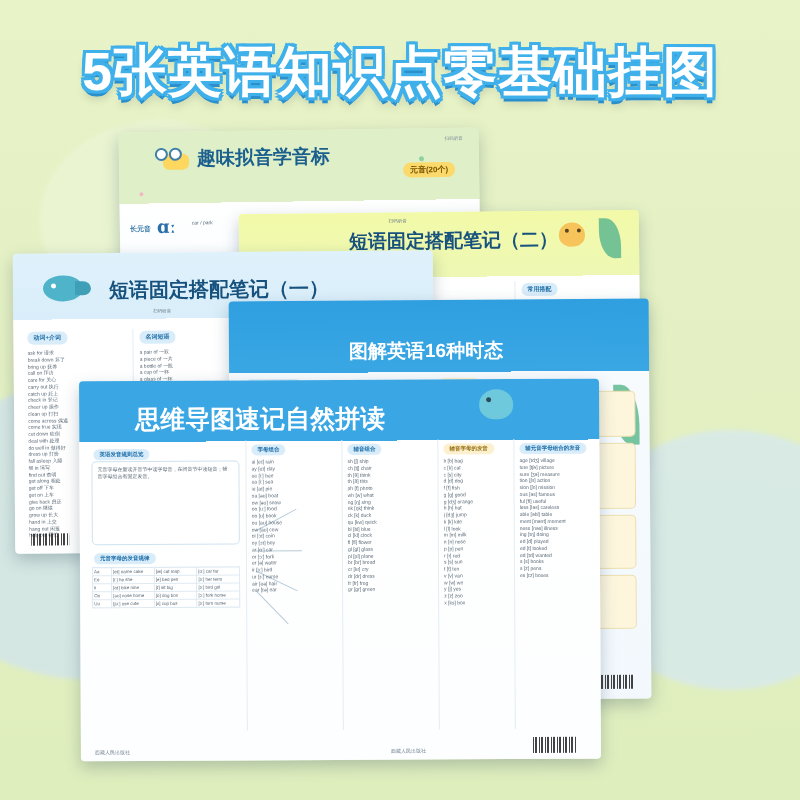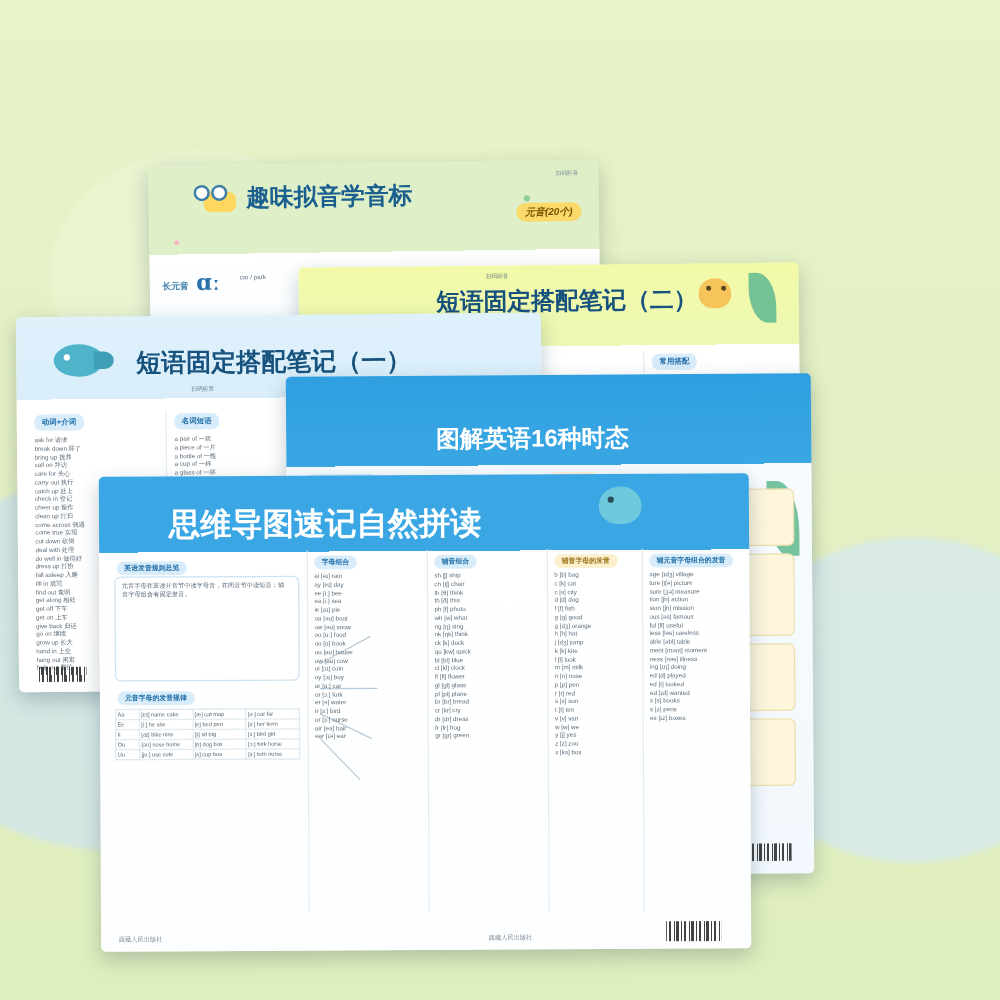--- a/index.html
+++ b/index.html
@@ -230,24 +230,25 @@
 </style>
 </head>
 <body>
 
 <div class="stage">
 
   <div class="blob b1"></div>
   <div class="blob b2"></div>
   <div class="blob b3"></div>
 
+  <div class="headline">5张英语知识点零基础挂图</div>
 
   <div class="poster" id="sheet-phonics">
     <div class="sheet-title">趣味拟音学音标</div>
-    <div class="mini-badge" style="right:14px; top:34px;font-style:italic;">元音(20个)</div>
+    <div class="mini-badge" style="right:24px; top:34px;">元音(20个)</div>
     <div class="logo-chip" style="right:16px; top:8px; font-size:4.5px;">扫码听音</div>
 
     <div class="dot" style="left:44px; top:22px; width:26px; height:16px; background:#fdd75e; border-radius:6px;"></div>
     <div class="dot" style="left:36px; top:16px; width:9px; height:9px; background:#ffffff; border:2px solid #3f7fa8;"></div>
     <div class="dot" style="left:50px; top:16px; width:9px; height:9px; background:#ffffff; border:2px solid #3f7fa8;"></div>
 
     <div class="logo-chip" style="left:10px; top:92px; font-size:7px; color:#3a7ba8; font-weight:bold;">长元音</div>
 
     <div class="ipa" style="left:37px; top:84px;">ɑː</div>
     <div class="ipa" style="left:130px; top:84px;">ɔː</div>

